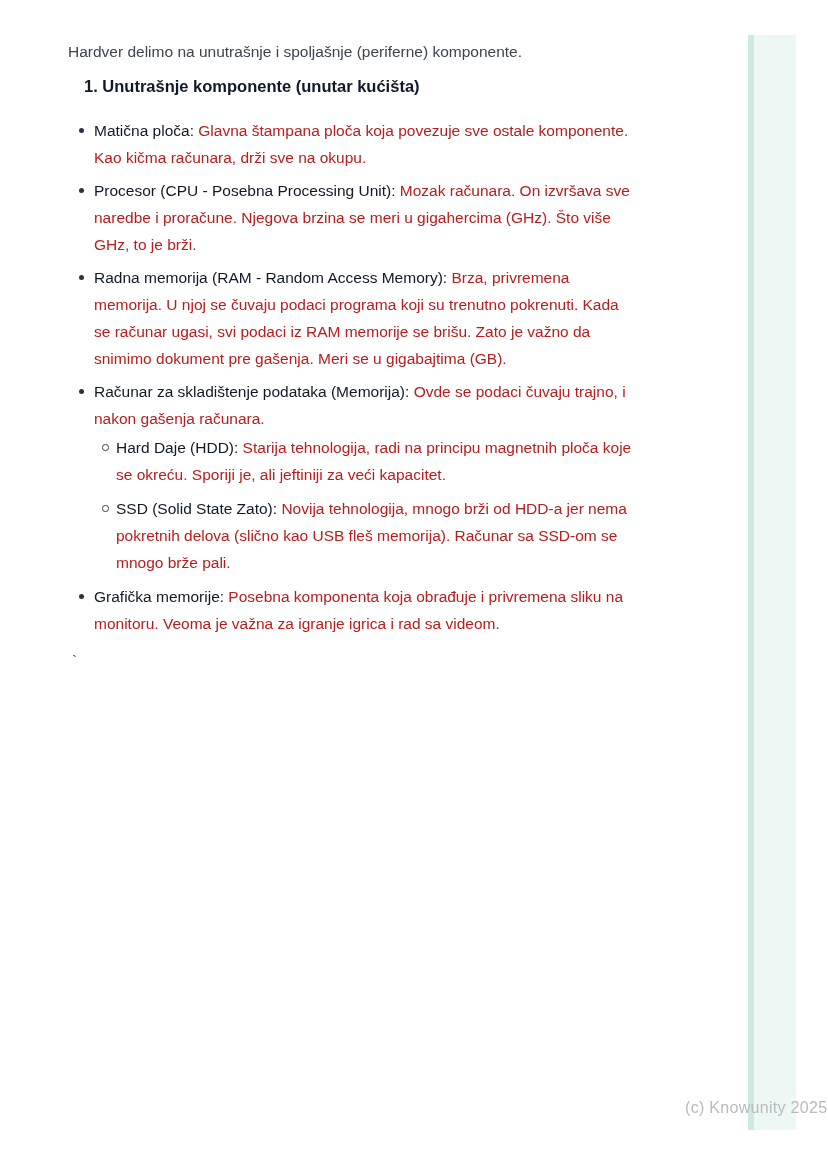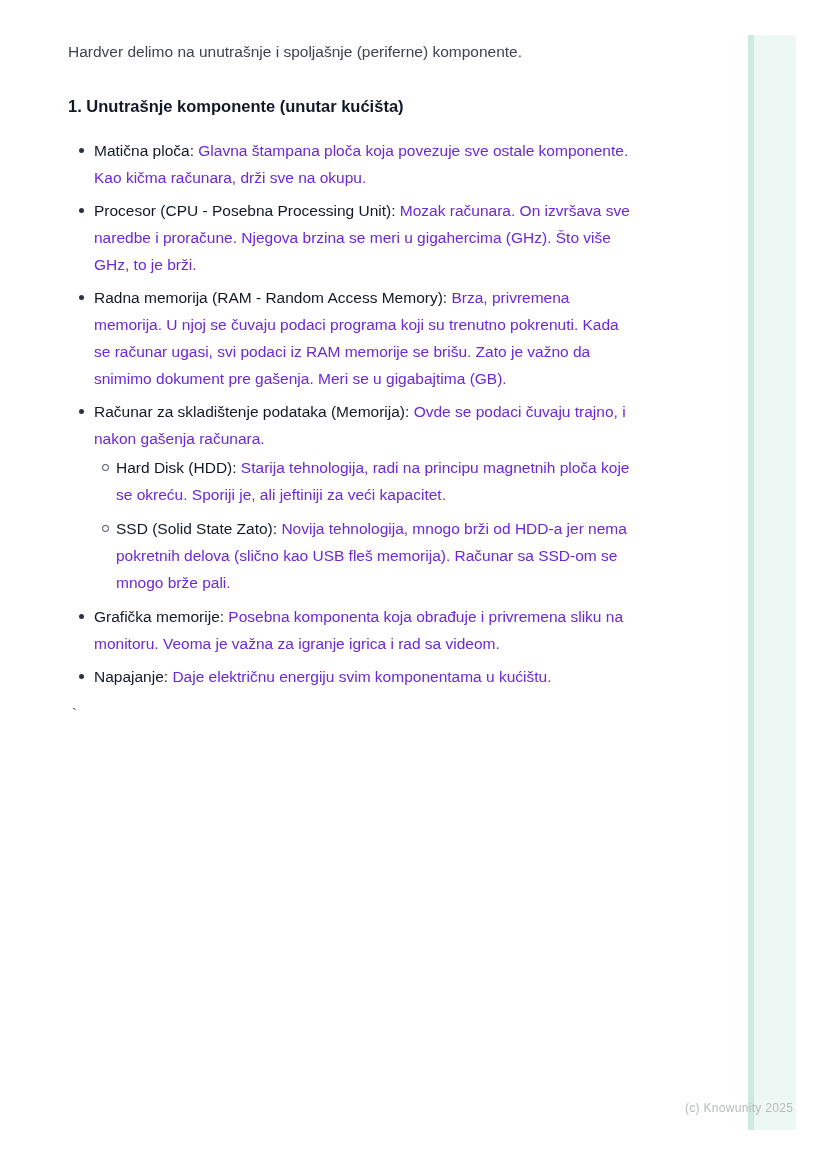--- a/index.html
+++ b/index.html
@@ -25,23 +25,23 @@
   .content {
     position: absolute;
     left: 68px;
     top: 38px;
     width: 565px;
     color: #3d4450;
     font-size: 15.5px;
     line-height: 27px;
     z-index: 1;
   }
-  .intro { margin: 0 0 28px 0; }
+  .intro { margin: 0 0 8px 0; }
   .heading {
-    margin: 0 0 17px 0;
+    margin: 0 0 17px 16px;
     font-size: 16.5px;
     line-height: 27px;
     font-weight: 700;
     color: #111827;
   }
   ul { list-style: none; margin: 0; padding: 0; }
   .li-l1 { position: relative; padding-left: 26px; margin-bottom: 6px; }
   .li-l1::before {
     content: "";
     position: absolute;
@@ -59,33 +59,33 @@
     position: absolute;
     left: 8px;
     top: 10px;
     width: 4.5px;
     height: 4.5px;
     border-radius: 50%;
     border: 1.5px solid #3a4150;
     background: transparent;
   }
   .term { font-weight: 400; color: #111827; }
-  .desc { color: #6d28d9; }
+  .desc { color: #b91c1c; }
   .stray {
     margin-top: 10px;
     padding-left: 4px;
     color: #3d4450;
     font-size: 15.5px;
     line-height: 27px;
   }
   .watermark {
     position: absolute;
     left: 685px;
     top: 1101px;
-    font-size: 12px;
+    font-size: 16px;
     line-height: 14px;
     color: #b7bbbb;
     letter-spacing: 0.3px;
     z-index: 2;
   }
 </style>
 </head>
 <body>
 
 <div class="page">
@@ -109,35 +109,32 @@
       </li>
 
       <li class="li-l1">
         <strong class="term">Radna memorija (RAM - Random Access Memory):</strong><span class="desc"> Brza, privremena memorija. U njoj se čuvaju podaci programa koji su trenutno pokrenuti. Kada se računar ugasi, svi podaci iz RAM memorije se brišu. Zato je važno da snimimo dokument pre gašenja. Meri se u gigabajtima (GB).</span>
       </li>
 
       <li class="li-l1">
         <strong class="term">Računar za skladištenje podataka (Memorija):</strong><span class="desc"> Ovde se podaci čuvaju trajno, i nakon gašenja računara.</span>
         <ul class="list-l2">
           <li class="li-l2">
-            <strong class="term">Hard Disk (HDD):</strong><span class="desc"> Starija tehnologija, radi na principu magnetnih ploča koje se okreću. Sporiji je, ali jeftiniji za veći kapacitet.</span>
+            <strong class="term">Hard Daje (HDD):</strong><span class="desc"> Starija tehnologija, radi na principu magnetnih ploča koje se okreću. Sporiji je, ali jeftiniji za veći kapacitet.</span>
           </li>
           <li class="li-l2">
             <strong class="term">SSD (Solid State Zato):</strong><span class="desc"> Novija tehnologija, mnogo brži od HDD-a jer nema pokretnih delova (slično kao USB fleš memorija). Računar sa SSD-om se mnogo brže pali.</span>
           </li>
         </ul>
       </li>
 
       <li class="li-l1">
         <strong class="term">Grafička memorije:</strong><span class="desc"> Posebna komponenta koja obrađuje i privremena sliku na monitoru. Veoma je važna za igranje igrica i rad sa videom.</span>
       </li>
 
-      <li class="li-l1">
-        <strong class="term">Napajanje:</strong><span class="desc"> Daje električnu energiju svim komponentama u kućištu.</span>
-      </li>
 
     </ul>
 
     <div class="stray">`</div>
 
   </main>
 
   <div class="watermark">(c) Knowunity 2025</div>
 
 </div>

